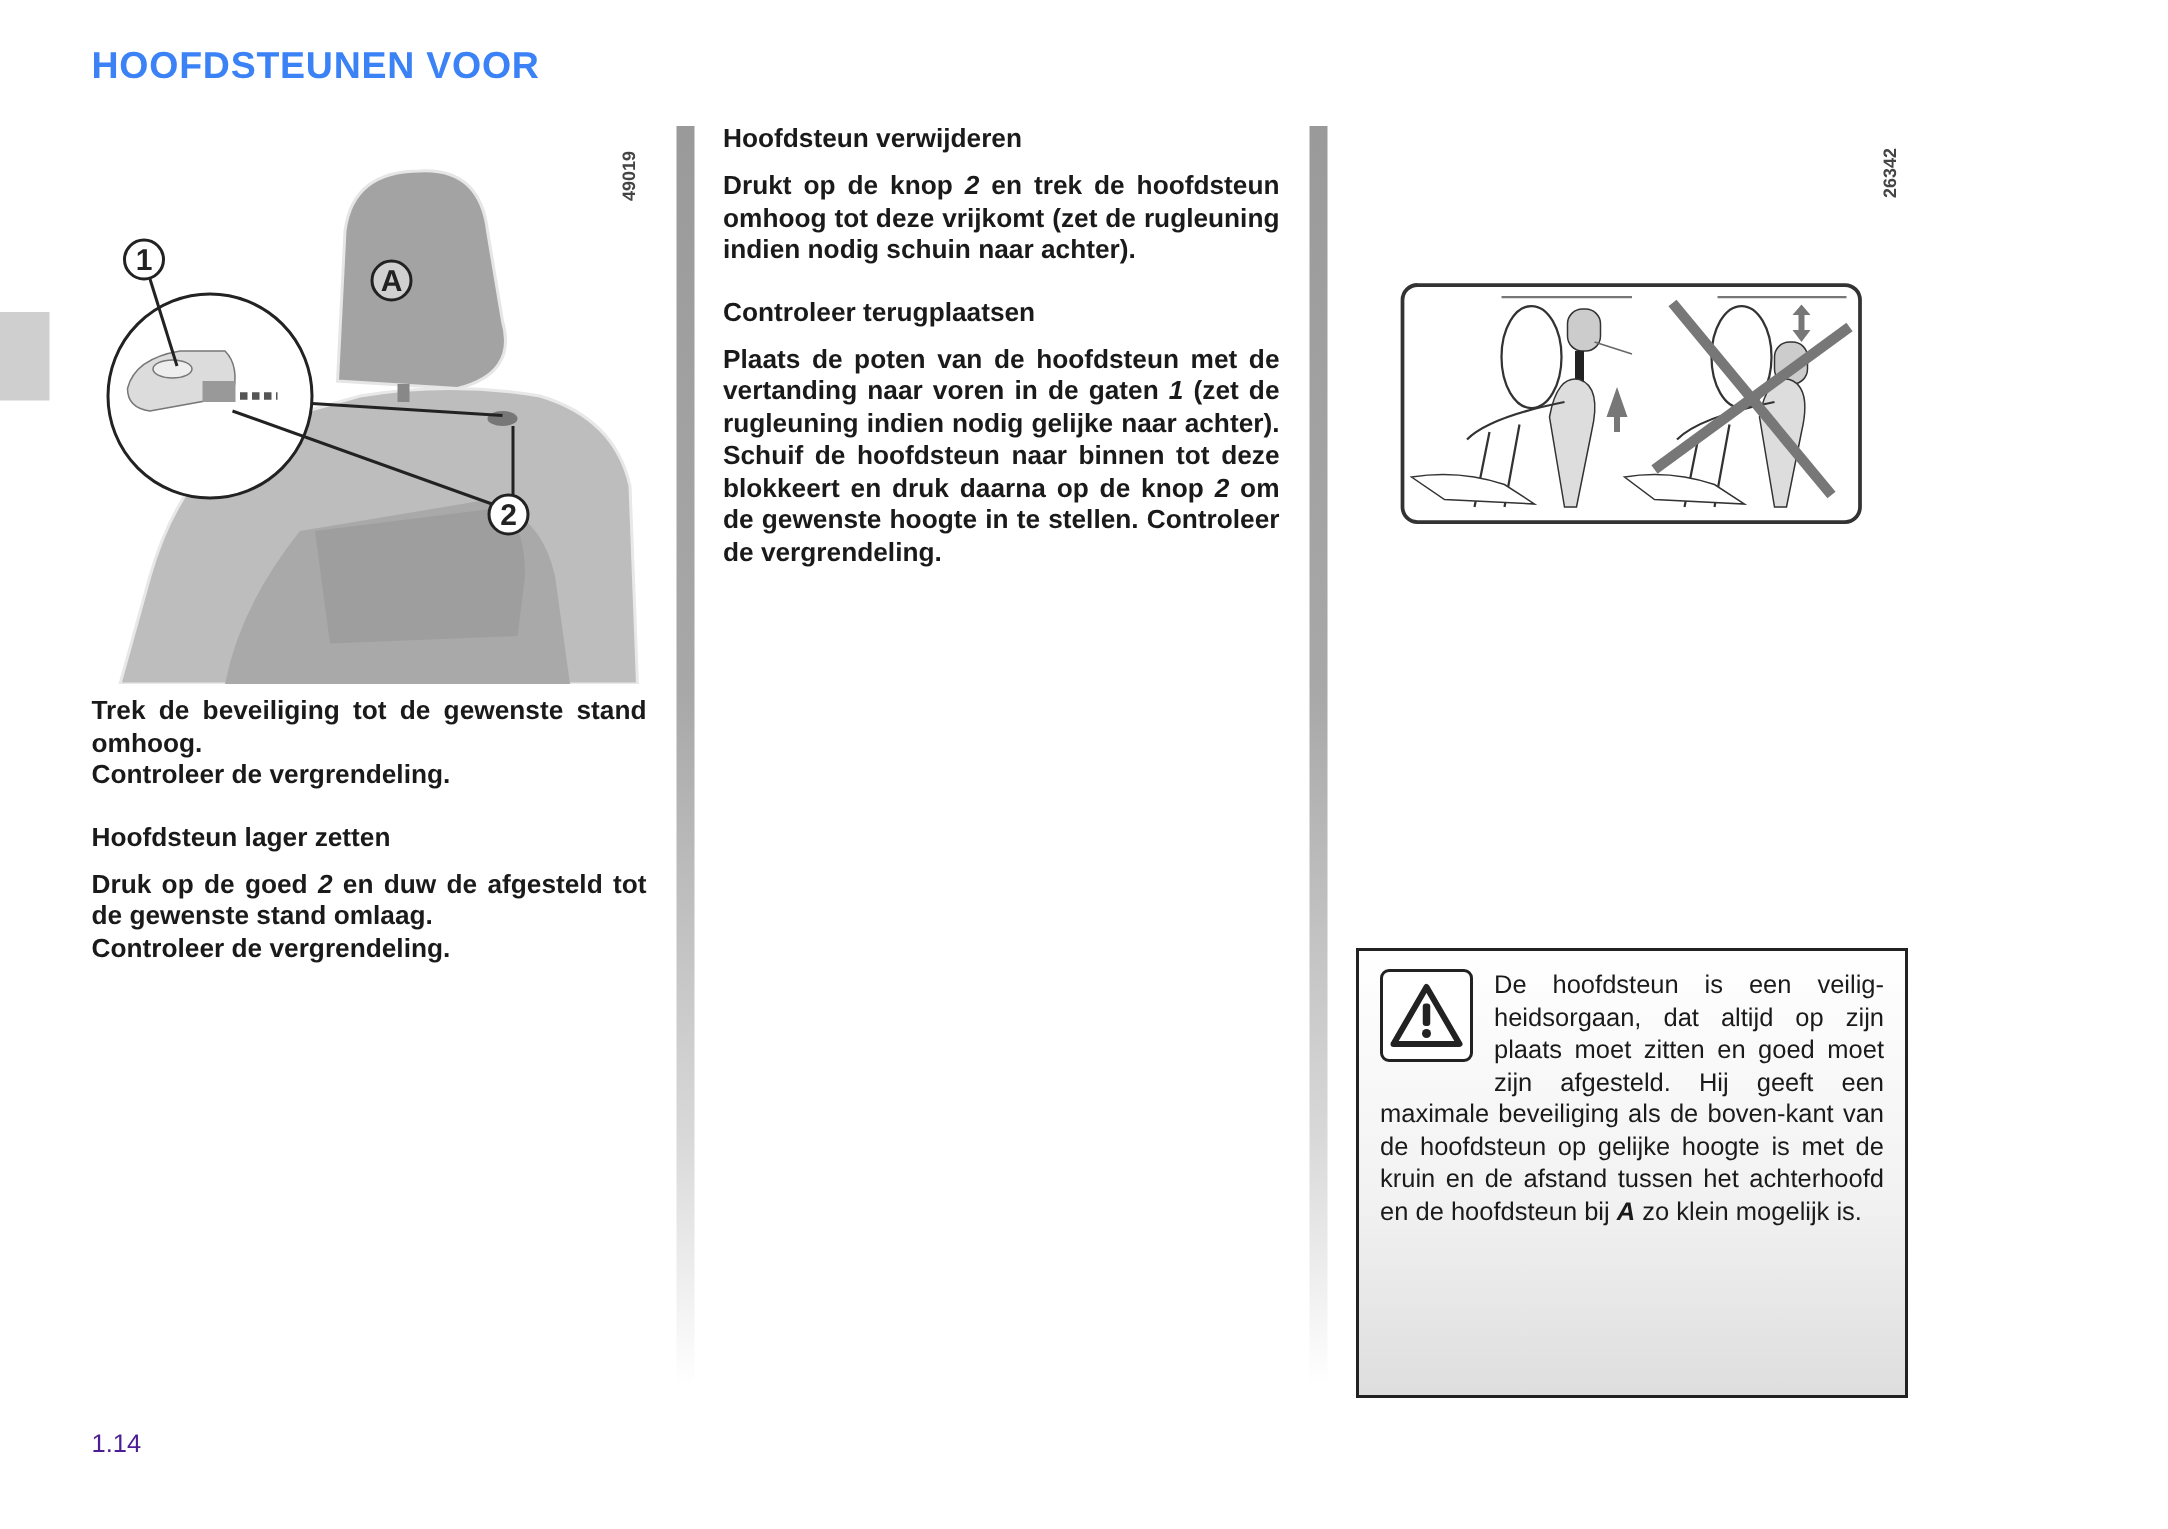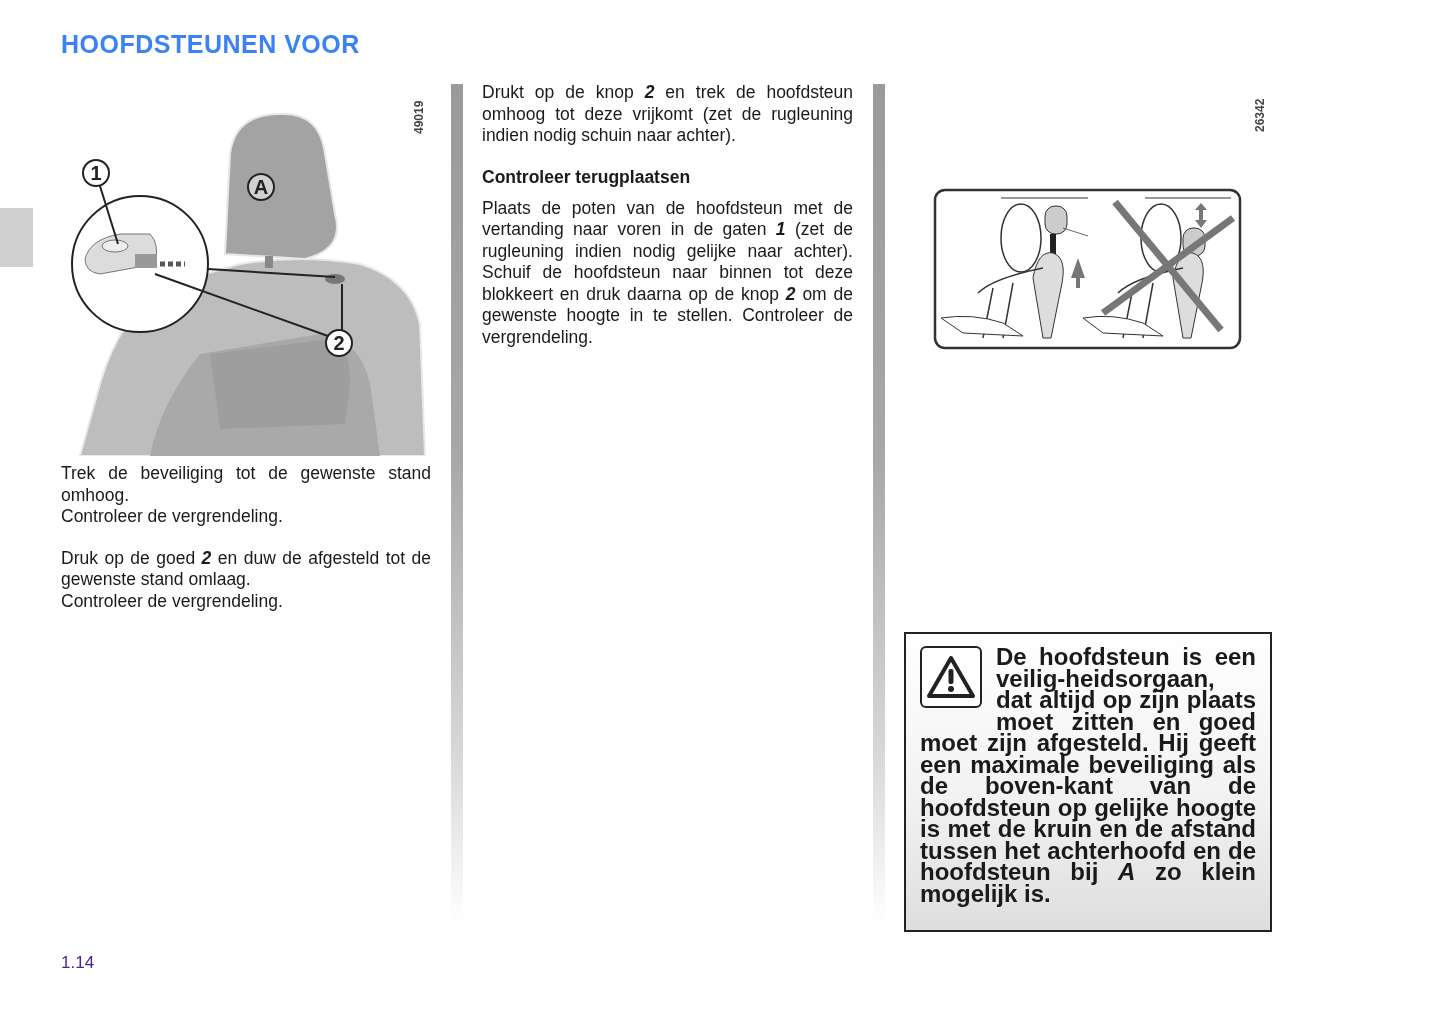--- a/index.html
+++ b/index.html
@@ -5,28 +5,28 @@
   html, body { margin:0; padding:0; background:#ffffff; }
   body { width:1445px; height:1019px; position:relative; overflow:hidden;
          font-family:"Liberation Sans", sans-serif; color:#1a1a1a; }
   .page-title { position:absolute; left:61px; top:30px; font-size:25px; font-weight:bold;
                 letter-spacing:0.5px; color:#3b82f6; margin:0; }
   .side-tab { position:absolute; left:0; top:208px; width:33px; height:59px; background:#cfcfcf; }
   .divider { position:absolute; top:84px; width:12px; height:840px;
              background:linear-gradient(to bottom,#9a9a9a 0%,#a8a8a8 45%,#d8d8d8 80%,#ffffff 100%); }
   .col { position:absolute; font-size:17.5px; line-height:21.5px; }
   .col h3 { font-size:17.5px; font-weight:bold; margin:0 0 10px 0; line-height:21px; }
-  .col p { margin:0 0 20px 0; text-align:justify; }
+  .col p { margin:0 0 20px 0; text-align:justify;font-weight:bold; }
   .figure { position:absolute; }
   .fig-code { position:absolute; font-size:12px; font-weight:bold; color:#444;
               transform:rotate(-90deg); transform-origin:left top; }
   .warning-box { position:absolute; left:904px; top:632px; width:368px; height:300px;
                  border:2px solid #222; box-sizing:border-box;
                  background:linear-gradient(to bottom,#ffffff 0%,#f2f2f2 55%,#dedede 100%);
-                 padding:12px 14px 10px 14px; font-size:24px; line-height:21.5px; text-align:justify;font-weight:bold; }
+                 padding:12px 14px 10px 14px; font-size:17px; line-height:21.5px; text-align:justify; }
   .warn-icon { float:left; width:62px; height:62px; border:2px solid #222; border-radius:6px;
                margin:0 14px 4px 0; box-sizing:border-box; display:flex; align-items:center; justify-content:center; background:#fff; }
   .page-number { position:absolute; left:61px; top:953px; font-size:17px; color:#4c1d95; }
 </style>
 </head>
 <body>
 
 <h1 class="page-title">HOOFDSTEUNEN VOOR</h1>
 <div class="side-tab"></div>
 
@@ -66,27 +66,29 @@
       <circle cx="279" cy="259" r="13" fill="#fff" stroke="#222" stroke-width="2"></circle>
       <text x="279" y="266" text-anchor="middle" font-family="Liberation Sans, sans-serif" font-weight="bold" font-size="20" fill="#222">2</text>
     </g>
   </svg>
   <div class="fig-code" style="left:352px;top:50px;">49019</div>
 </div>
 
 <div class="col" style="left:61px;top:463px;width:370px;">
   <p style="margin-bottom:0">Trek de beveiliging tot de gewenste stand omhoog.</p>
   <p>Controleer de vergrendeling.</p>
+  <h3>Hoofdsteun lager zetten</h3>
   <p style="margin-bottom:0"><span>Druk op de goed </span><b><i>2</i></b><span> en duw de afgesteld tot de gewenste stand omlaag.</span></p>
   <p>Controleer de vergrendeling.</p>
 </div>
 
 <div class="divider" style="left:451px;"></div>
 
 <div class="col" style="left:482px;top:82px;width:371px;">
+  <h3>Hoofdsteun verwijderen</h3>
   <p><span>Drukt op de knop </span><b><i>2</i></b><span> en trek de hoofdsteun omhoog tot deze vrijkomt (zet de rugleuning indien nodig schuin naar achter).</span></p>
   <h3>Controleer terugplaatsen</h3>
   <p><span>Plaats de poten van de hoofdsteun met de vertanding naar voren in de gaten </span><b><i>1</i></b><span> (zet de rugleuning indien nodig gelijke naar achter). Schuif de hoofdsteun naar binnen tot deze blokkeert en druk daarna op de knop </span><b><i>2</i></b><span> om de gewenste hoogte in te stellen. Controleer de vergrendeling.</span></p>
 </div>
 
 <div class="divider" style="left:873px;"></div>
 
 <div class="figure" style="left:933px;top:188px;width:310px;height:164px;">
   <svg width="310" height="164" viewBox="0 0 310 164">
     <rect x="2" y="2" width="305" height="158" rx="10" fill="#fff" stroke="#333" stroke-width="2.5"></rect>

